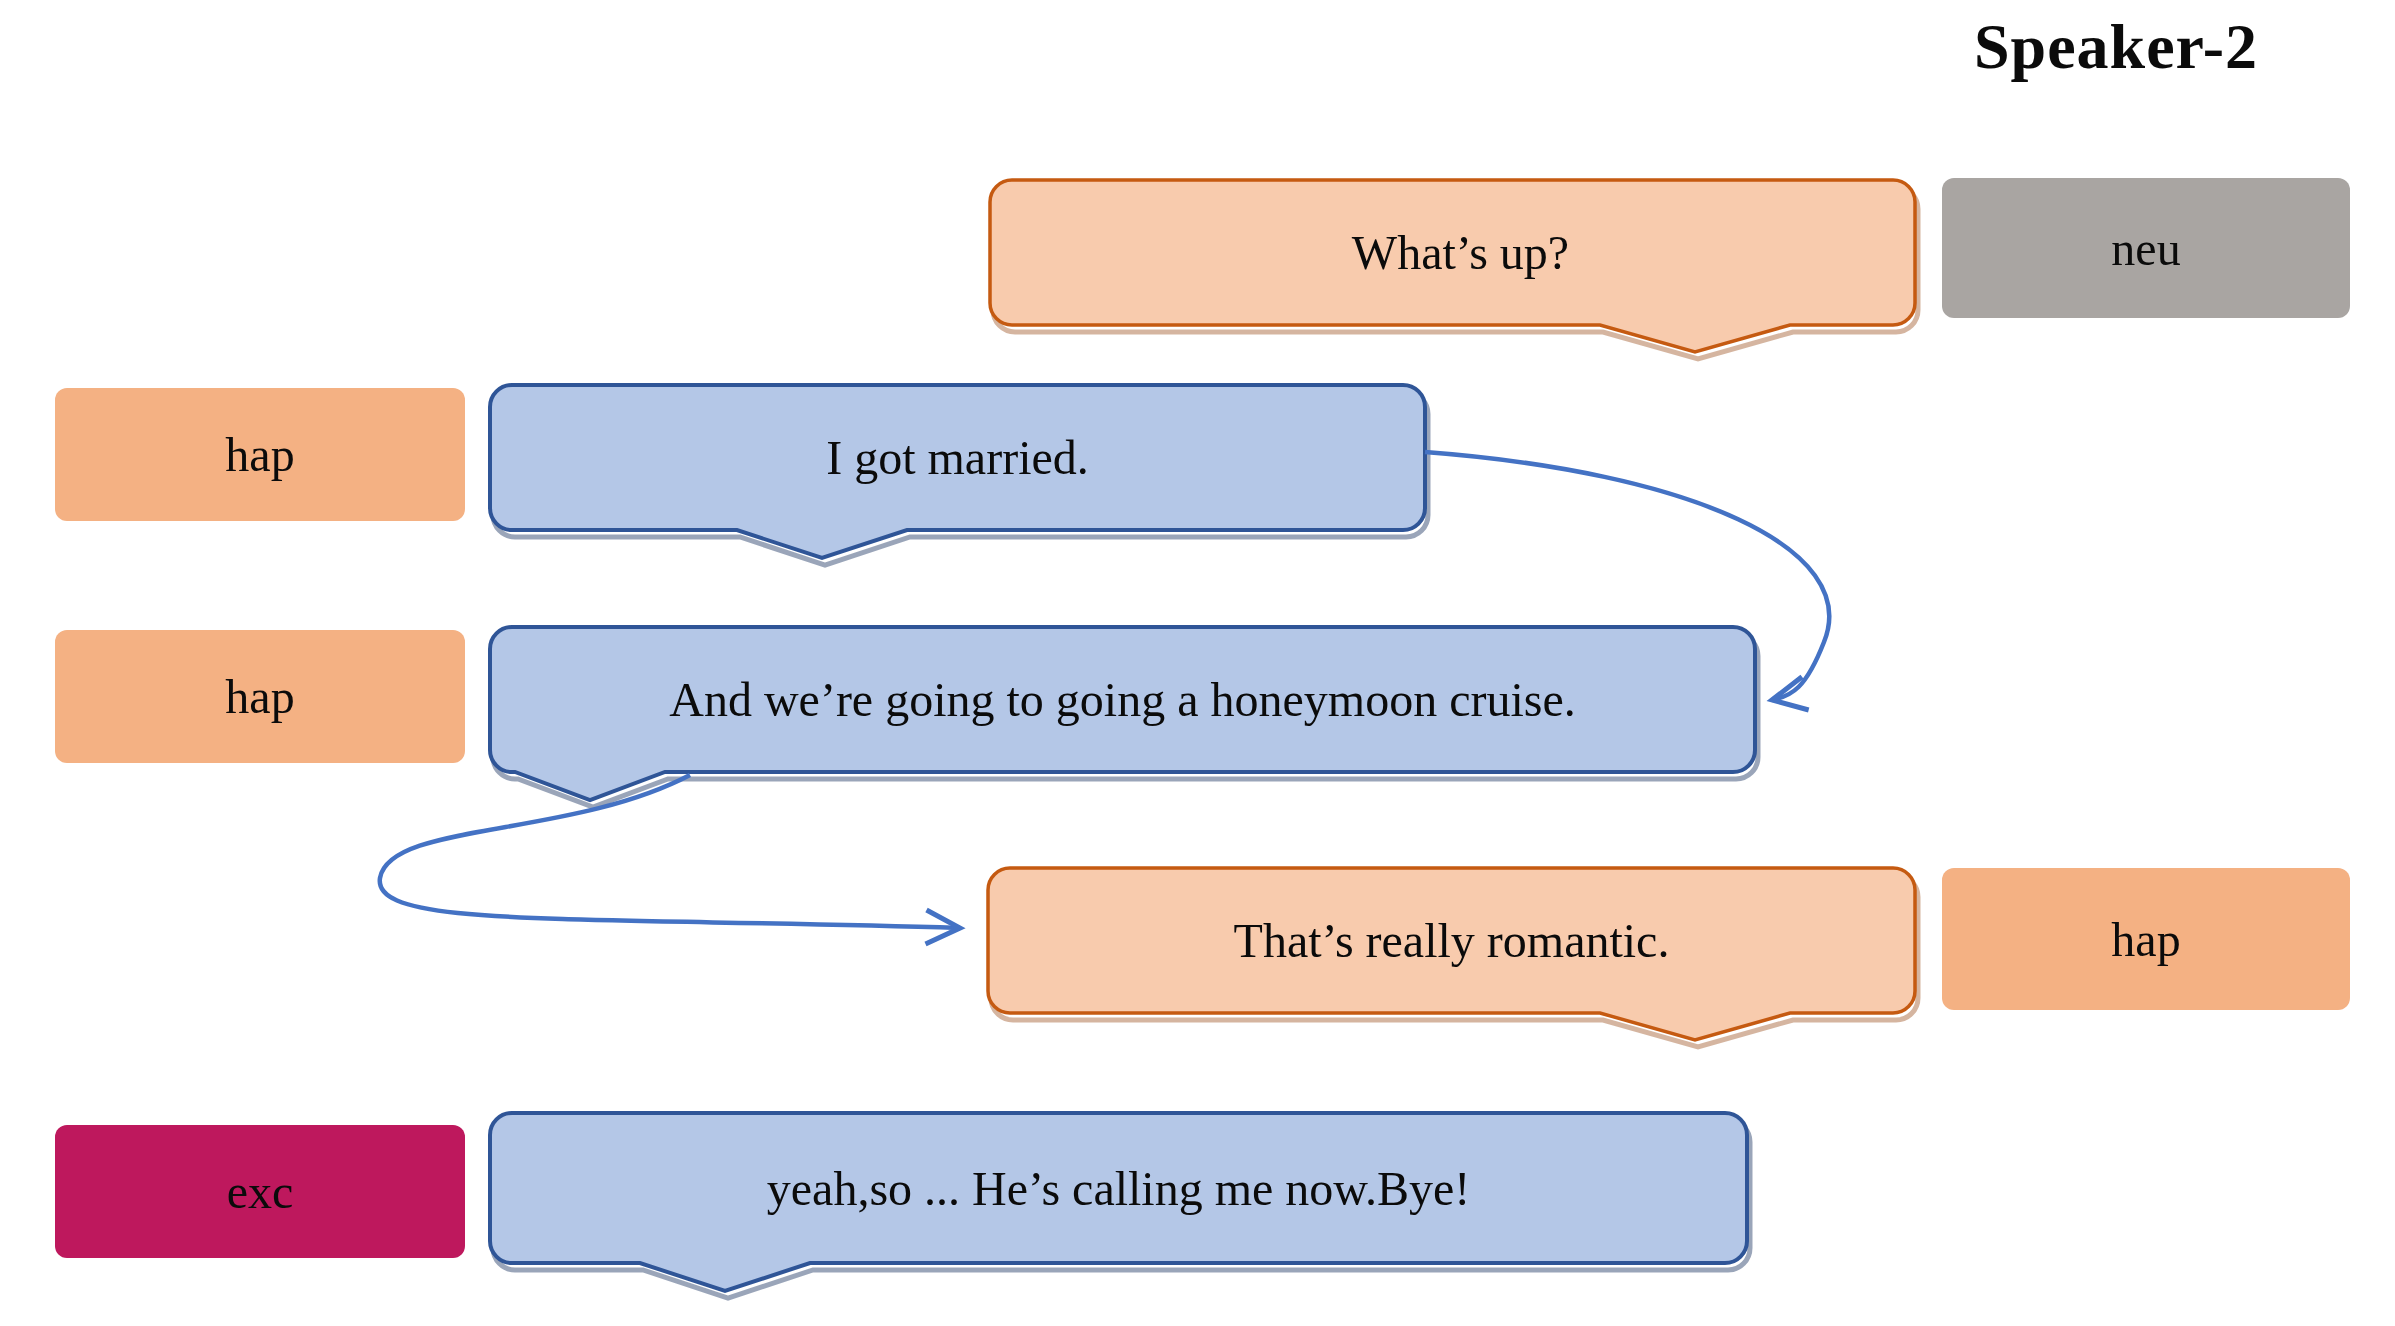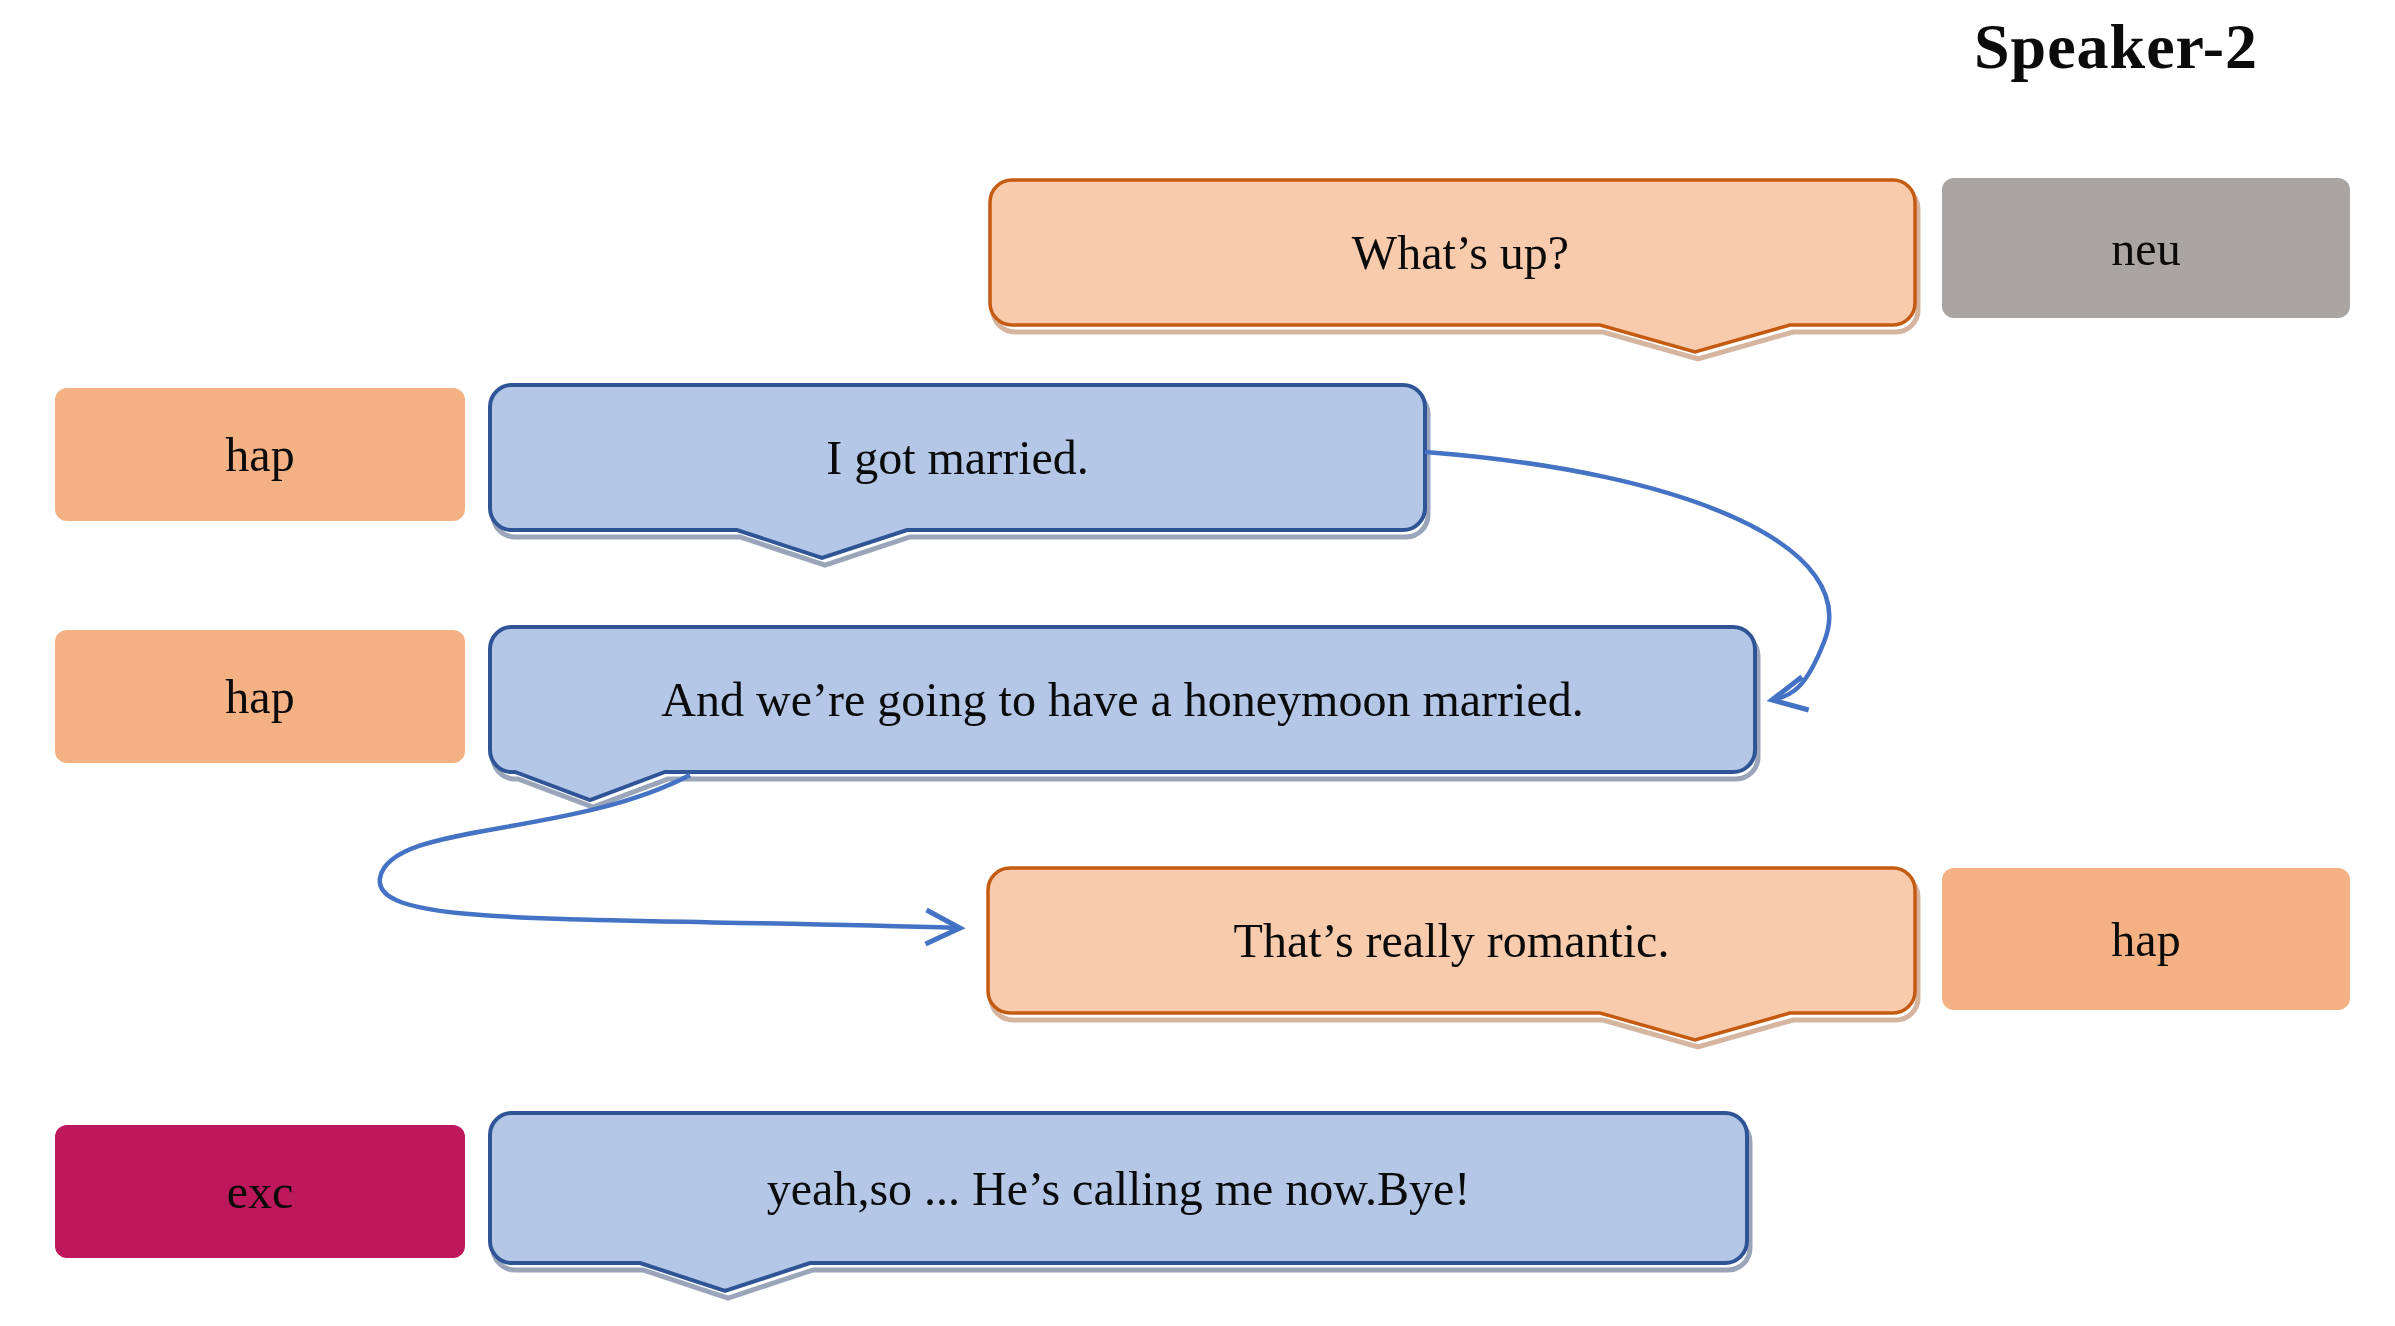--- a/index.html
+++ b/index.html
@@ -73,21 +73,21 @@
 
     <path class="shadow-blue" transform="translate(3,7)" d="M512 1113 H1725 A22 22 0 0 1 1747 1135 V1241 A22 22 0 0 1 1725 1263 H810 L725 1291 L640 1263 H512 A22 22 0 0 1 490 1241 V1135 A22 22 0 0 1 512 1113 Z"></path>
     <path class="bubble-blue" d="M512 1113 H1725 A22 22 0 0 1 1747 1135 V1241 A22 22 0 0 1 1725 1263 H810 L725 1291 L640 1263 H512 A22 22 0 0 1 490 1241 V1135 A22 22 0 0 1 512 1113 Z"></path>
 
     <path class="arrow" marker-end="url(#arrowOpen)" d="M1425 452 C1690 472 1862 548 1824 642 C1806 688 1792 696 1772 700"></path>
     <path class="arrow" marker-end="url(#arrowOpen)" d="M690 775 C570 838 390 822 380 878 C372 928 560 916 960 928"></path>
   </svg>
 
   <div class="bubble-text" style="left:990px;top:180px;width:925px;height:145px;margin-left:8px;">What’s up?</div>
   <div class="bubble-text" style="left:490px;top:385px;width:935px;height:145px;">I got married.</div>
-  <div class="bubble-text" style="left:490px;top:627px;width:1265px;height:145px;">And we’re going to have a honeymoon married.</div>
+  <div class="bubble-text" style="left:490px;top:627px;width:1265px;height:145px;">And we’re going to going a honeymoon cruise.</div>
   <div class="bubble-text" style="left:988px;top:868px;width:927px;height:145px;">That’s really romantic.</div>
   <div class="bubble-text" style="left:490px;top:1113px;width:1257px;height:150px;">yeah,so ... He’s calling me now.Bye!</div>
 
   <div class="badge badge-neu" style="left:1942px;top:178px;width:408px;height:140px;">neu</div>
   <div class="badge badge-hap" style="left:55px;top:388px;width:410px;height:133px;">hap</div>
   <div class="badge badge-hap" style="left:55px;top:630px;width:410px;height:133px;">hap</div>
   <div class="badge badge-hap" style="left:1942px;top:868px;width:408px;height:142px;">hap</div>
   <div class="badge badge-exc" style="left:55px;top:1125px;width:410px;height:133px;">exc</div>
 
 </div>

